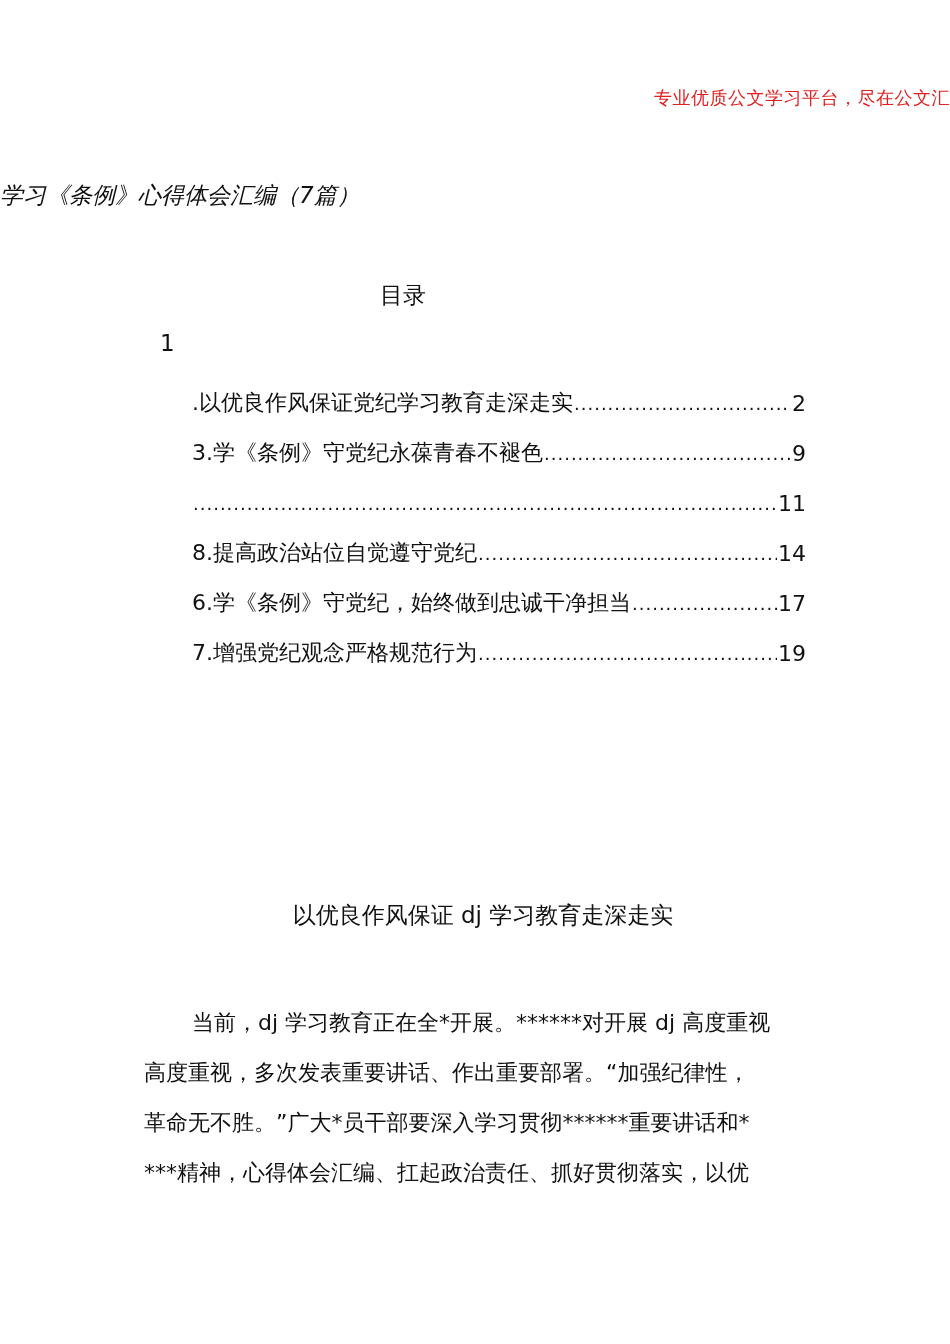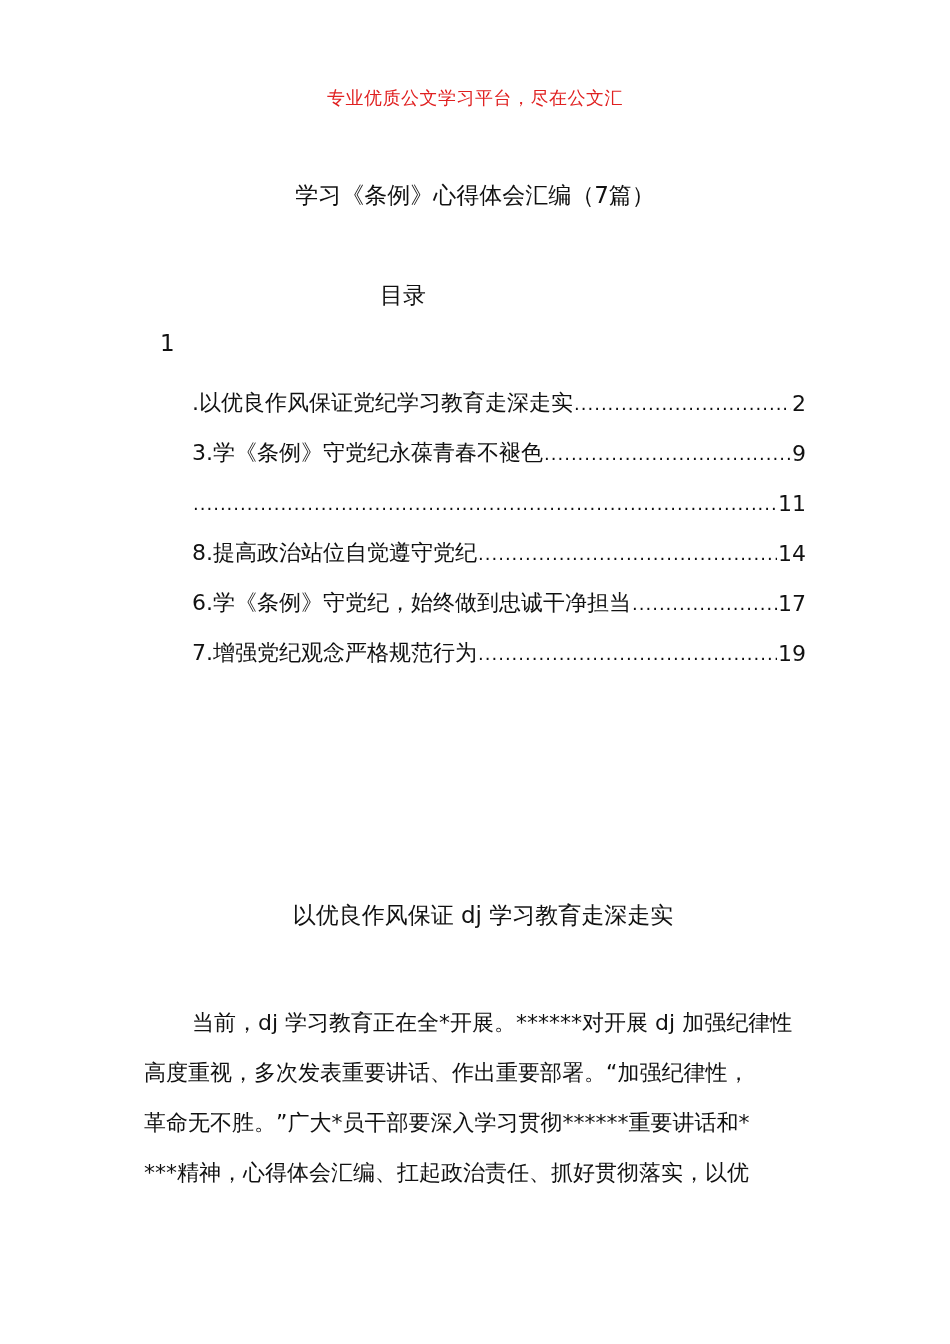--- a/index.html
+++ b/index.html
@@ -1,21 +1,21 @@
 <!DOCTYPE html>
 <html><head>
 <meta charset="utf-8">
 <style>
   html, body { margin: 0; padding: 0; background: #ffffff; }
   body { width: 950px; height: 1344px; position: relative; overflow: hidden;
          font-family: "DejaVu Sans", "Liberation Sans", sans-serif; color: #111; }
-  .banner { position: absolute; top: 86px; left: 0; width: 950px; text-align: center;
+  .banner { position: absolute; top: 86px; left: 0; width: 950px; text-align: right;
             font-size: 18px; color: #e02020; letter-spacing: 0.5px; }
-  .doc-title { position: absolute; top: 180px; left: 0; width: 950px; text-align: center;
-               font-size: 23px; color: #111; }
+  .doc-title { position: absolute; top: 180px; left: 0; width: 950px; 
+               font-size: 23px; color: #111; font-style: italic; }
   .toc-heading { position: absolute; top: 280px; left: 0; width: 806px; text-align: center;
                  font-size: 23px; }
   .toc-num1 { position: absolute; top: 330px; left: 160px; font-size: 23px; }
   .toc { position: absolute; top: 378px; left: 192px; width: 614px; }
   .toc-row { display: flex; align-items: center; height: 50px; font-size: 22px; white-space: nowrap; }
   .toc-row .label { flex: 0 0 auto; }
   .toc-row .leader { flex: 1 1 auto; overflow: hidden; color: #111; font-size: 18px; letter-spacing: 1px; margin: 0 1px; }
   .toc-row .leader::after { content: "................................................................................................................................................................"; }
   .toc-row .page { flex: 0 0 auto; }
   .article-title { position: absolute; top: 900px; left: 0; width: 950px; text-align: center;
@@ -64,17 +64,17 @@
   <div class="toc-row">
     <span class="label">7.增强党纪观念严格规范行为</span>
     <span class="leader"></span>
     <span class="page">19</span>
   </div>
 </div>
 
 <div class="article-title">以优良作风保证 dj 学习教育走深走实</div>
 
 <div class="body-text">
-  <div class="line indent">当前，dj 学习教育正在全*开展。******对开展 dj 加强纪律性</div>
+  <div class="line indent">当前，dj 学习教育正在全*开展。******对开展 dj 高度重视</div>
   <div class="line">高度重视，多次发表重要讲话、作出重要部署。“加强纪律性，</div>
   <div class="line">革命无不胜。”广大*员干部要深入学习贯彻******重要讲话和*</div>
   <div class="line">***精神，心得体会汇编、扛起政治责任、抓好贯彻落实，以优</div>
 </div>
 
 </body></html>

